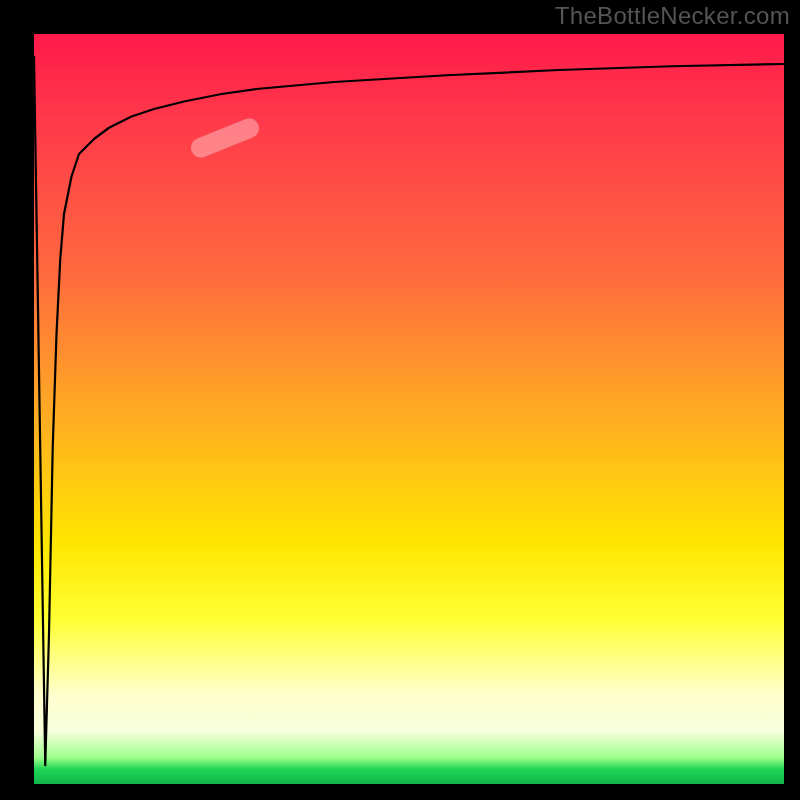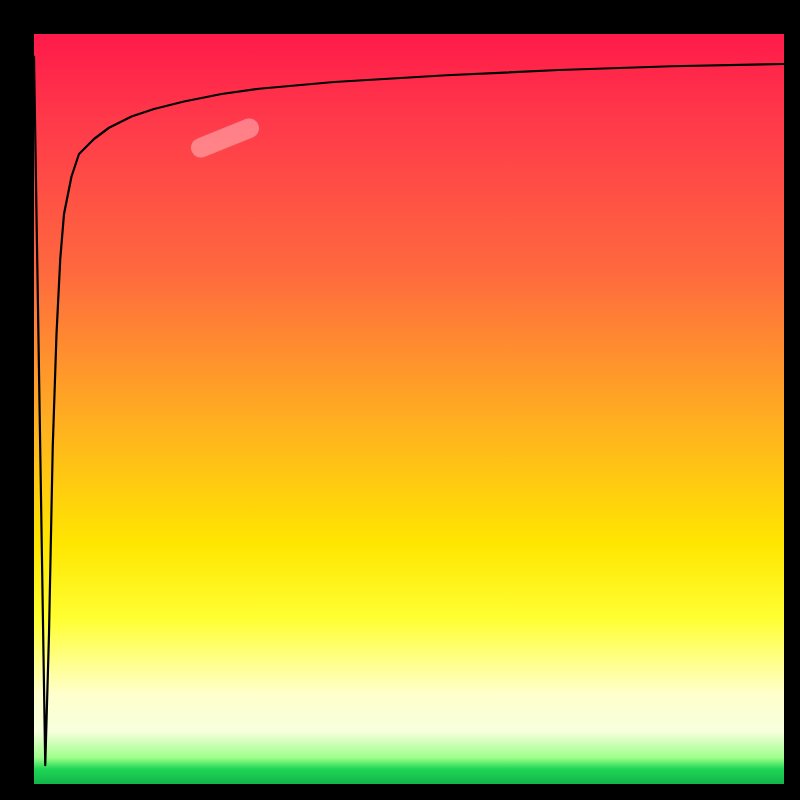--- a/index.html
+++ b/index.html
@@ -60,20 +60,21 @@
     border-radius: 10px;
     transform: rotate(-22deg);
     box-shadow: 0 0 1px rgba(0,0,0,0.2) inset;
     pointer-events: none;
   }
 </style>
 </head>
 <body>
 
 <div class="frame">
+  <div class="attribution">TheBottleNecker.com</div>
 
   <div class="plot">
     <svg class="curve" viewBox="0 0 750 750" preserveAspectRatio="none">
       <path d="M 0.00 22.50 L 11.25 731.25 L 15.00 600.00 L 18.75 412.50 L 22.50 300.00 L 26.25 225.00 L 30.00 180.00 L 37.50 142.50 L 45.00 120.00 L 60.00 105.00 L 75.00 93.75 L 97.50 82.50 L 120.00 75.00 L 150.00 67.50 L 187.50 60.00 L 225.00 54.75 L 300.00 48.00 L 412.50 41.25 L 525.00 36.00 L 637.50 32.25 L 750.00 30.00" fill="none" stroke="#000" stroke-width="2.2" stroke-linejoin="round" stroke-linecap="round"></path>
     </svg>
     <div class="highlight"></div>
   </div>
 </div>
 
 </body></html>

